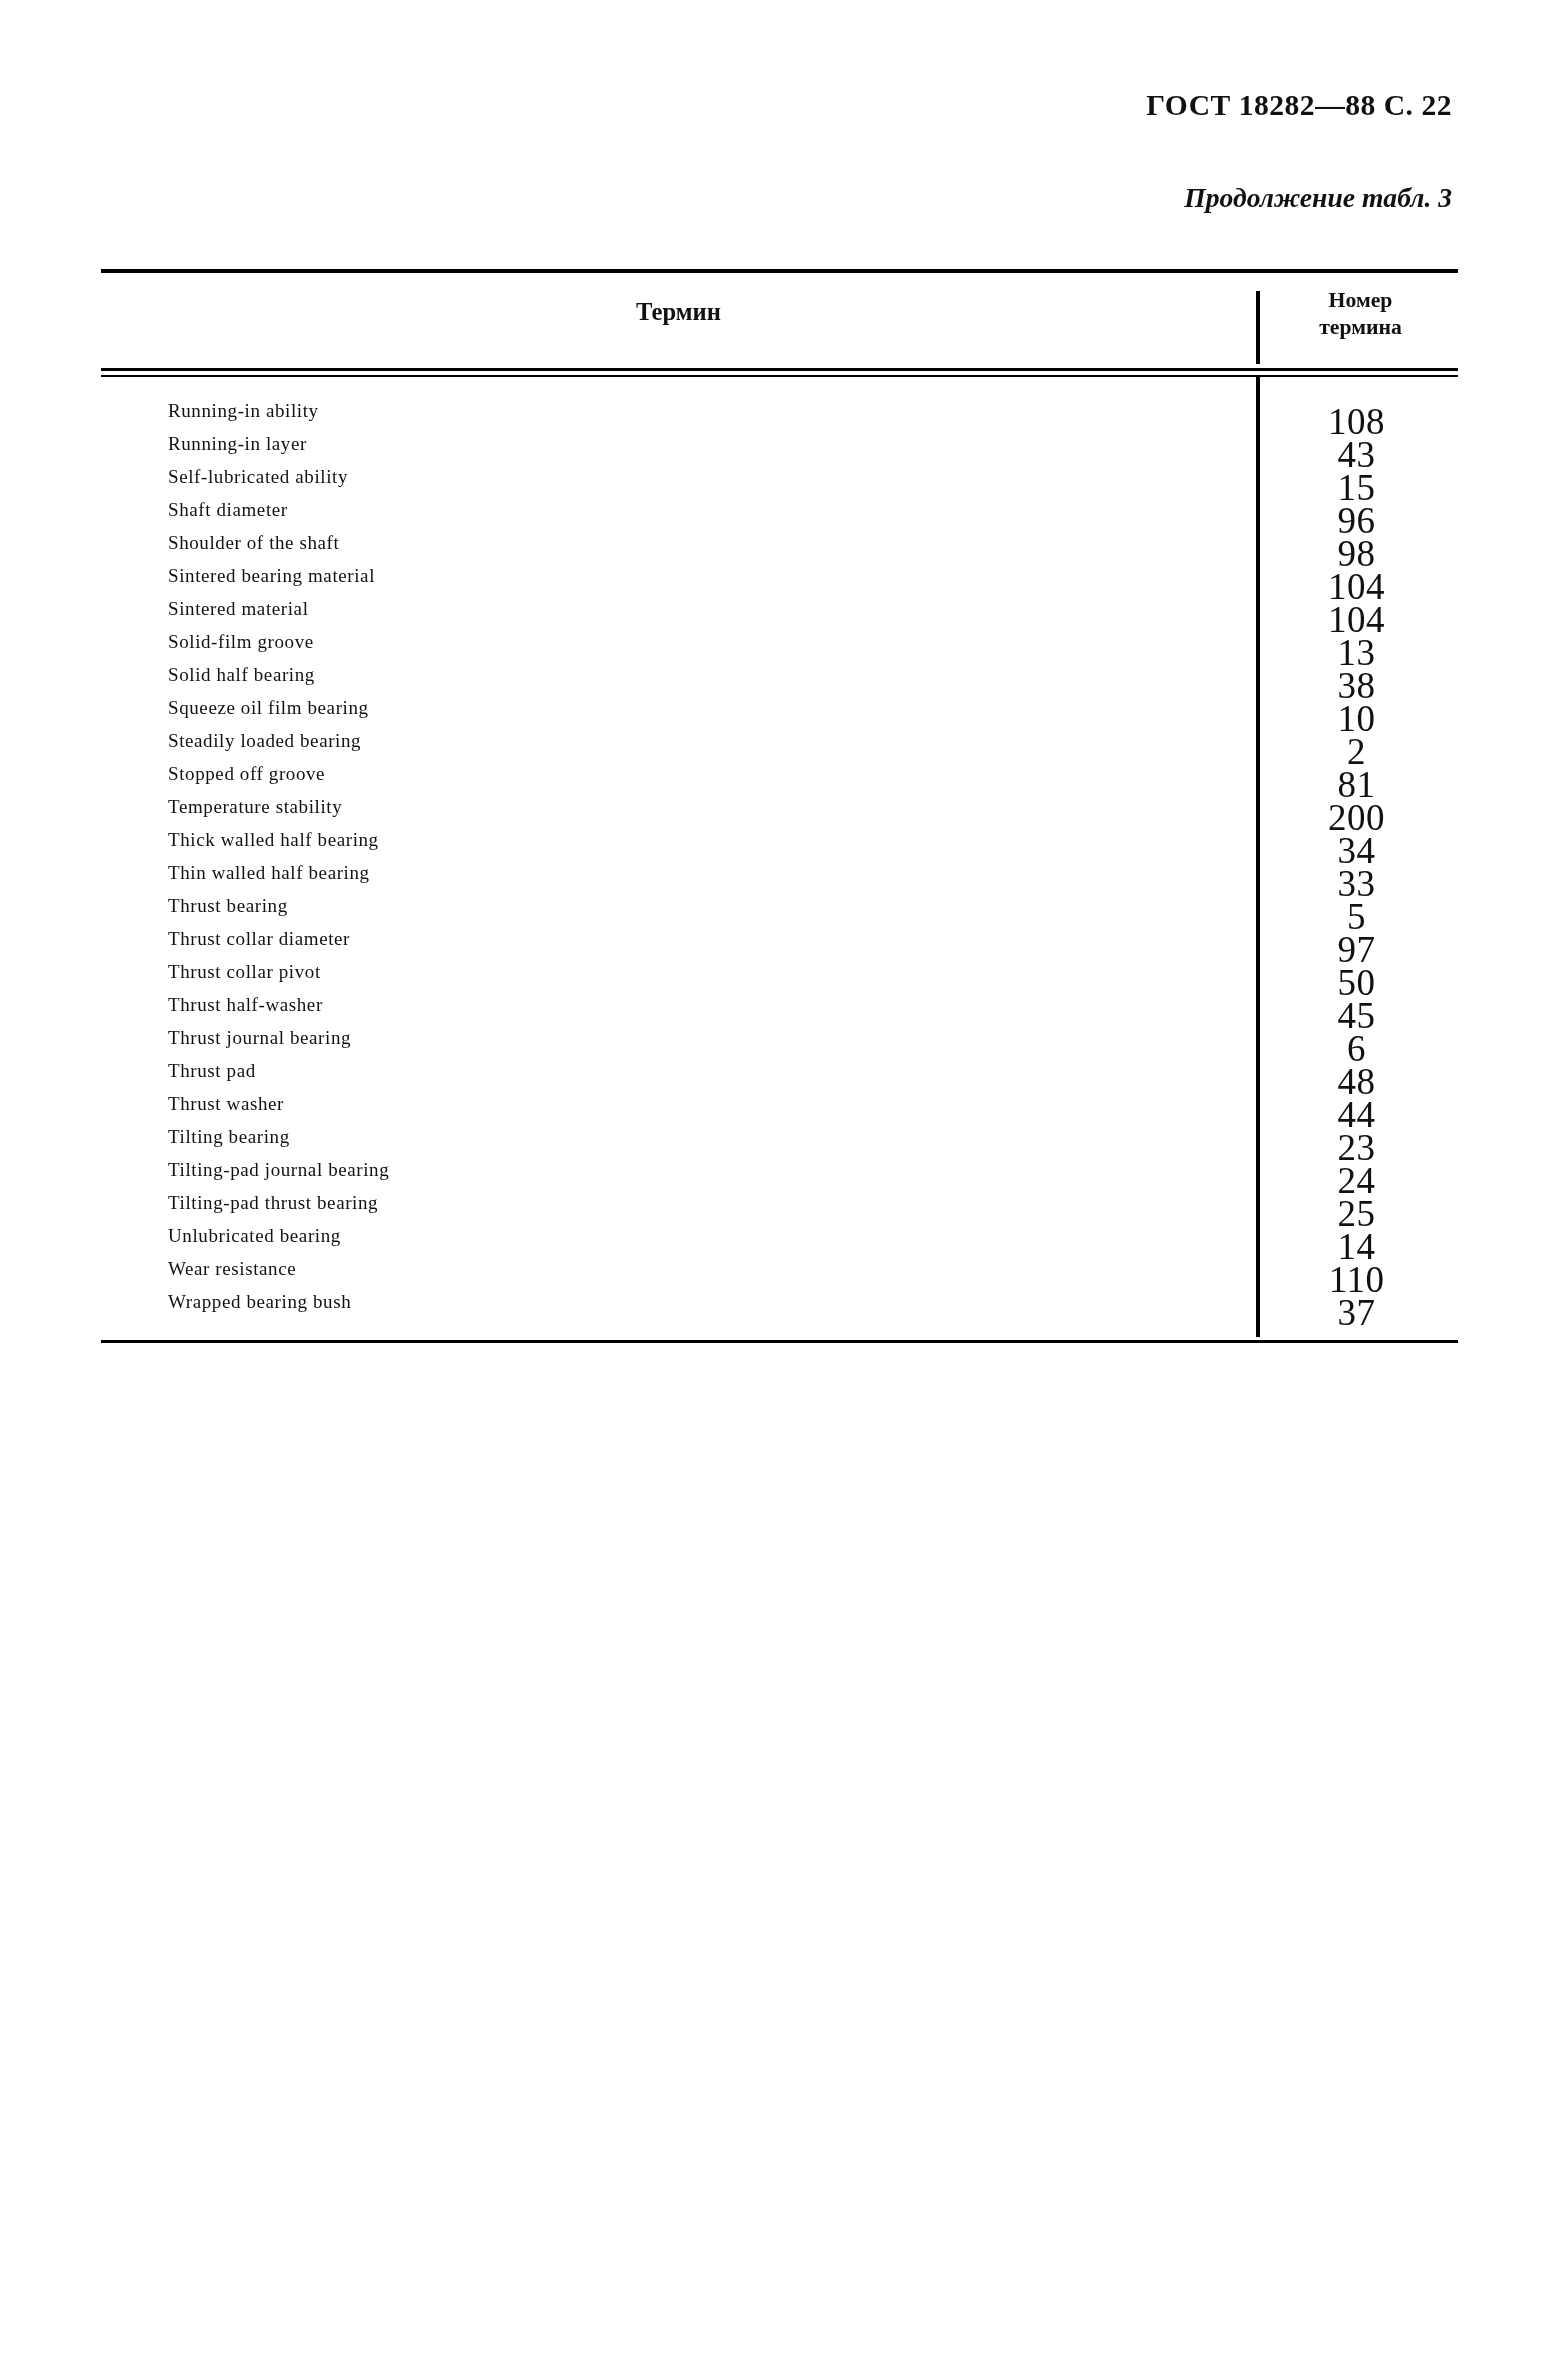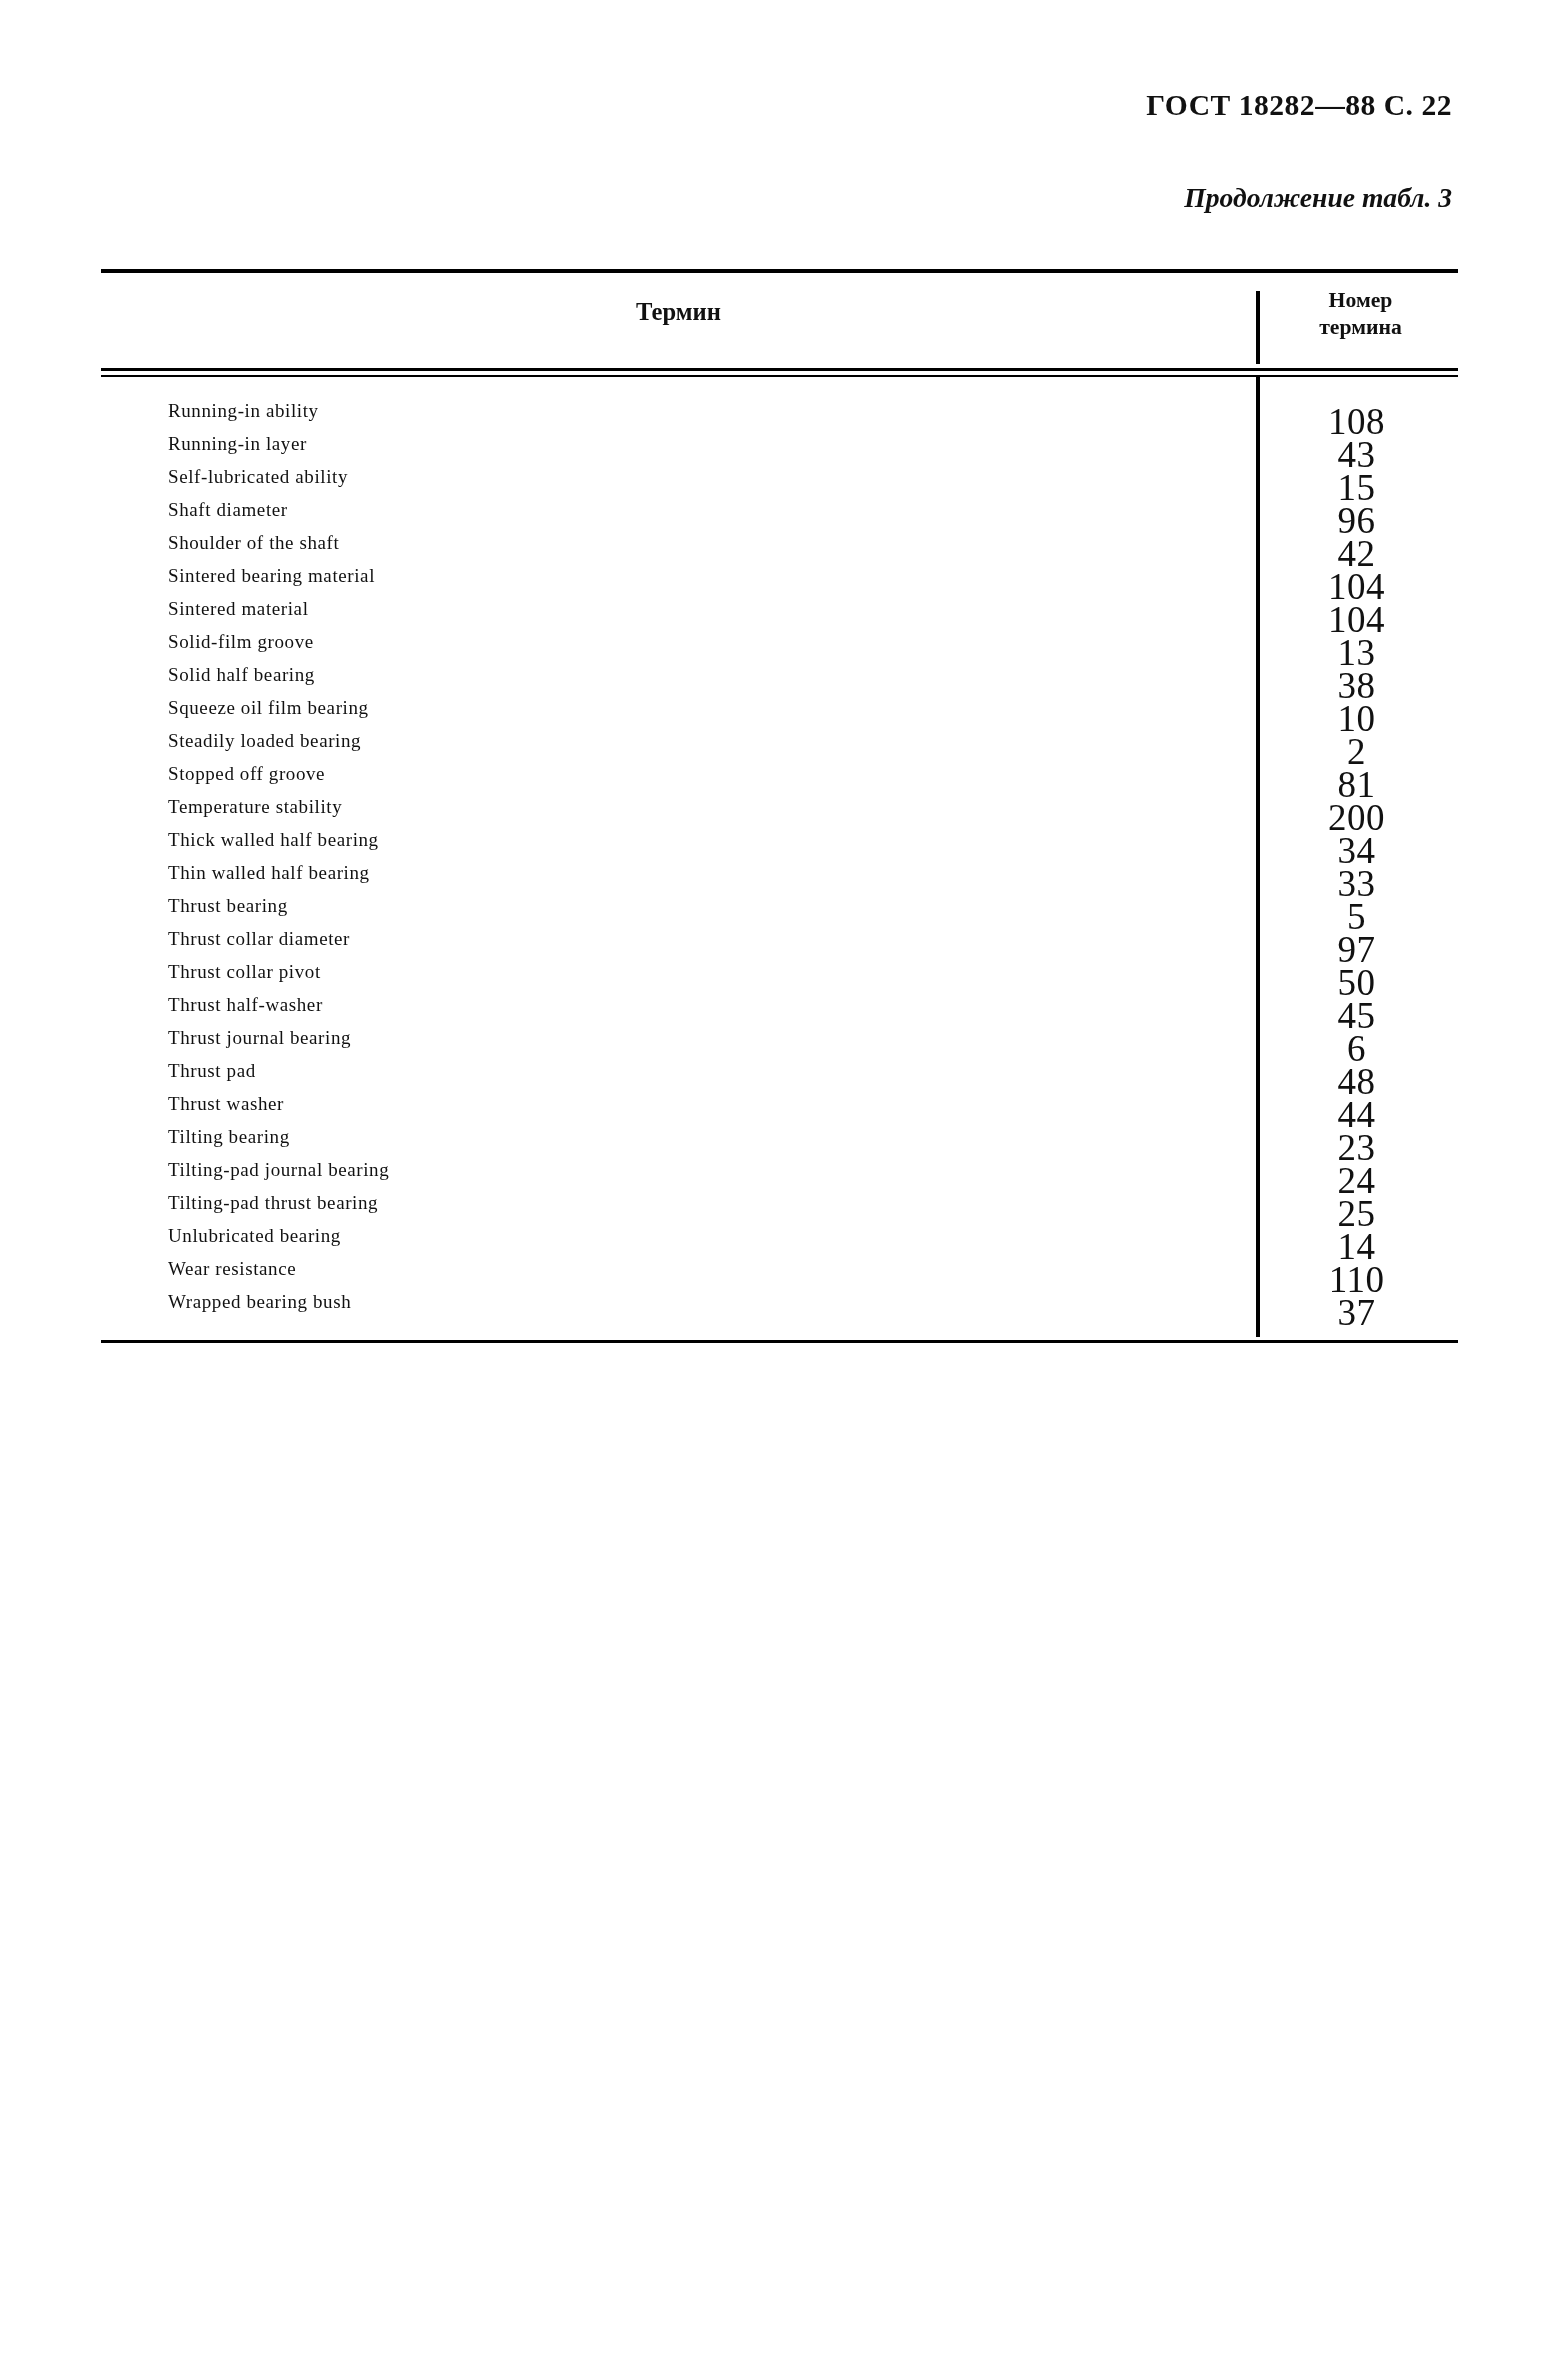--- a/index.html
+++ b/index.html
@@ -167,21 +167,21 @@
         <div class="row">
           <div class="cell-term">Self-lubricated ability</div>
           <div class="cell-num">15</div>
         </div>
         <div class="row">
           <div class="cell-term">Shaft diameter</div>
           <div class="cell-num">96</div>
         </div>
         <div class="row">
           <div class="cell-term">Shoulder of the shaft</div>
-          <div class="cell-num">42</div>
+          <div class="cell-num">98</div>
         </div>
         <div class="row">
           <div class="cell-term">Sintered bearing material</div>
           <div class="cell-num">104</div>
         </div>
         <div class="row">
           <div class="cell-term">Sintered material</div>
           <div class="cell-num">104</div>
         </div>
         <div class="row">

